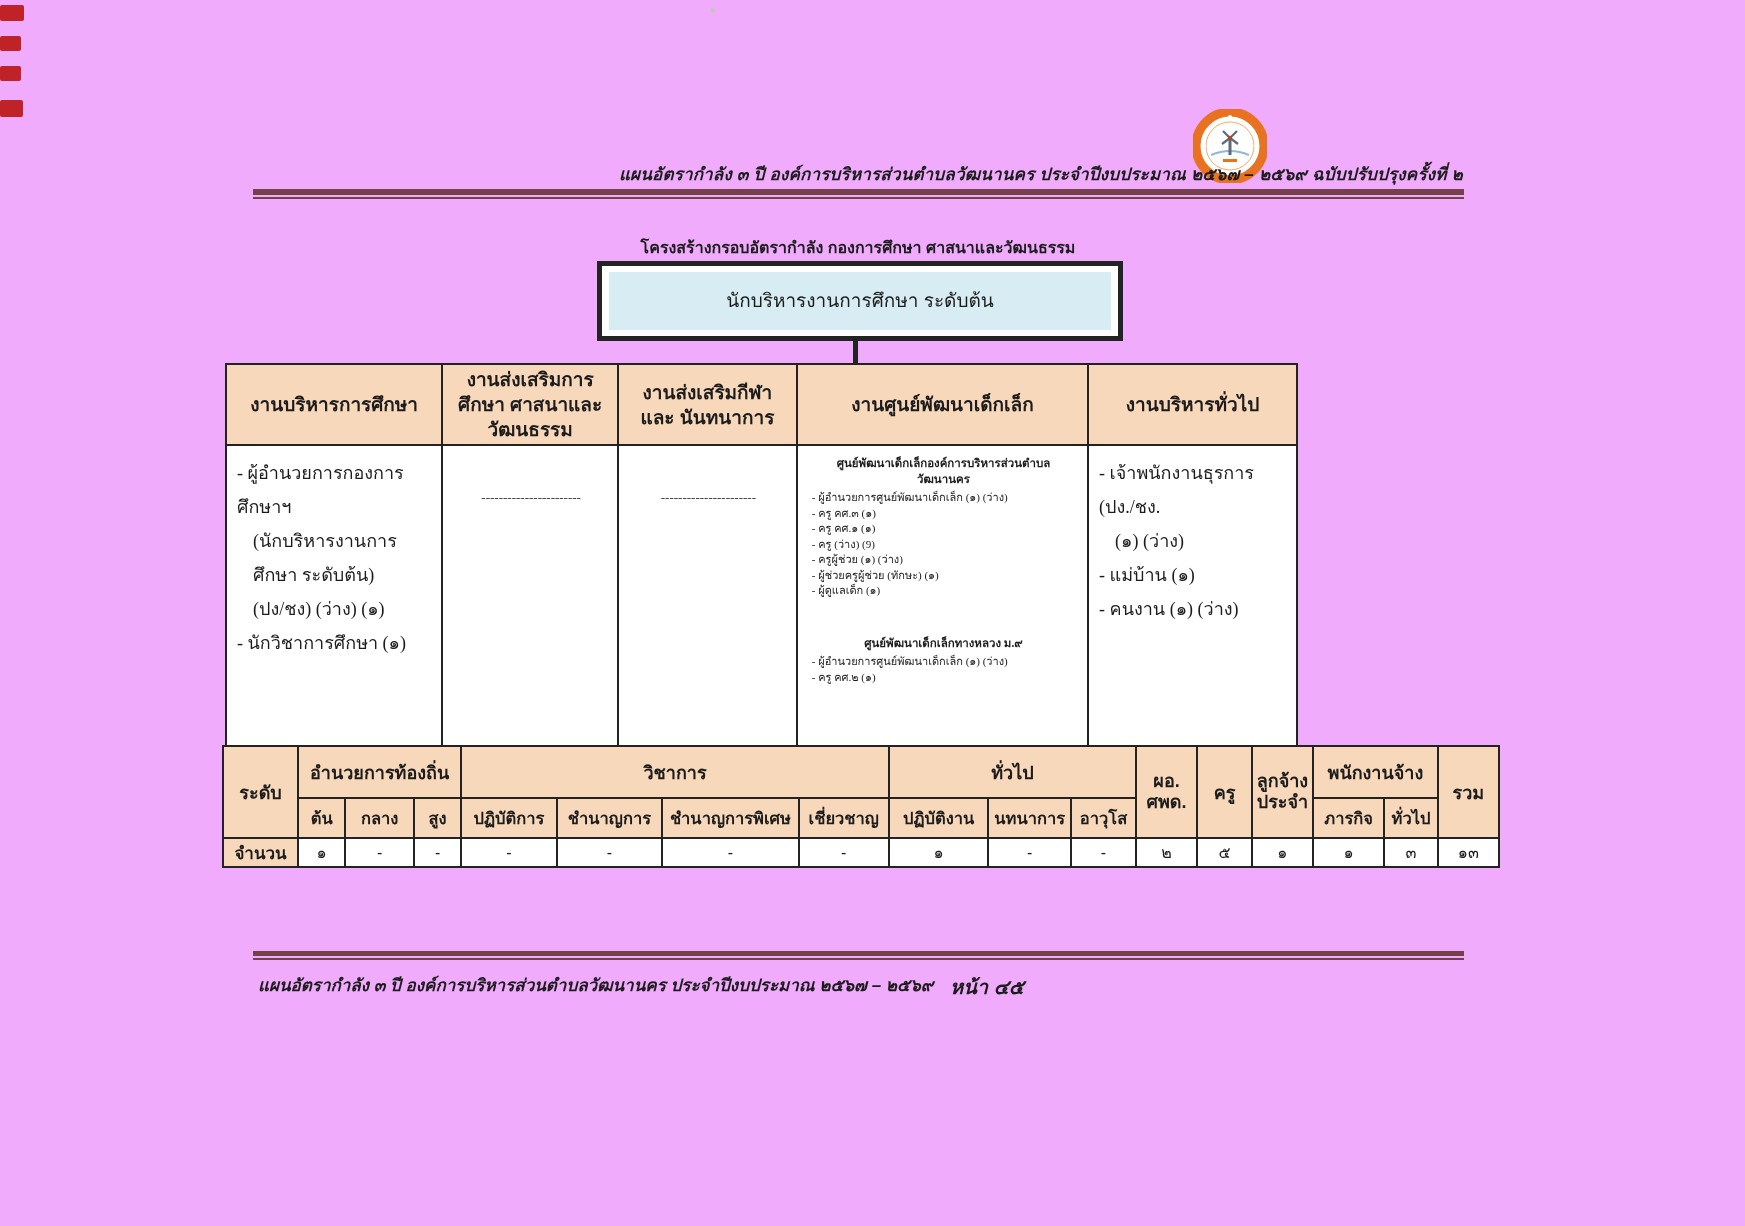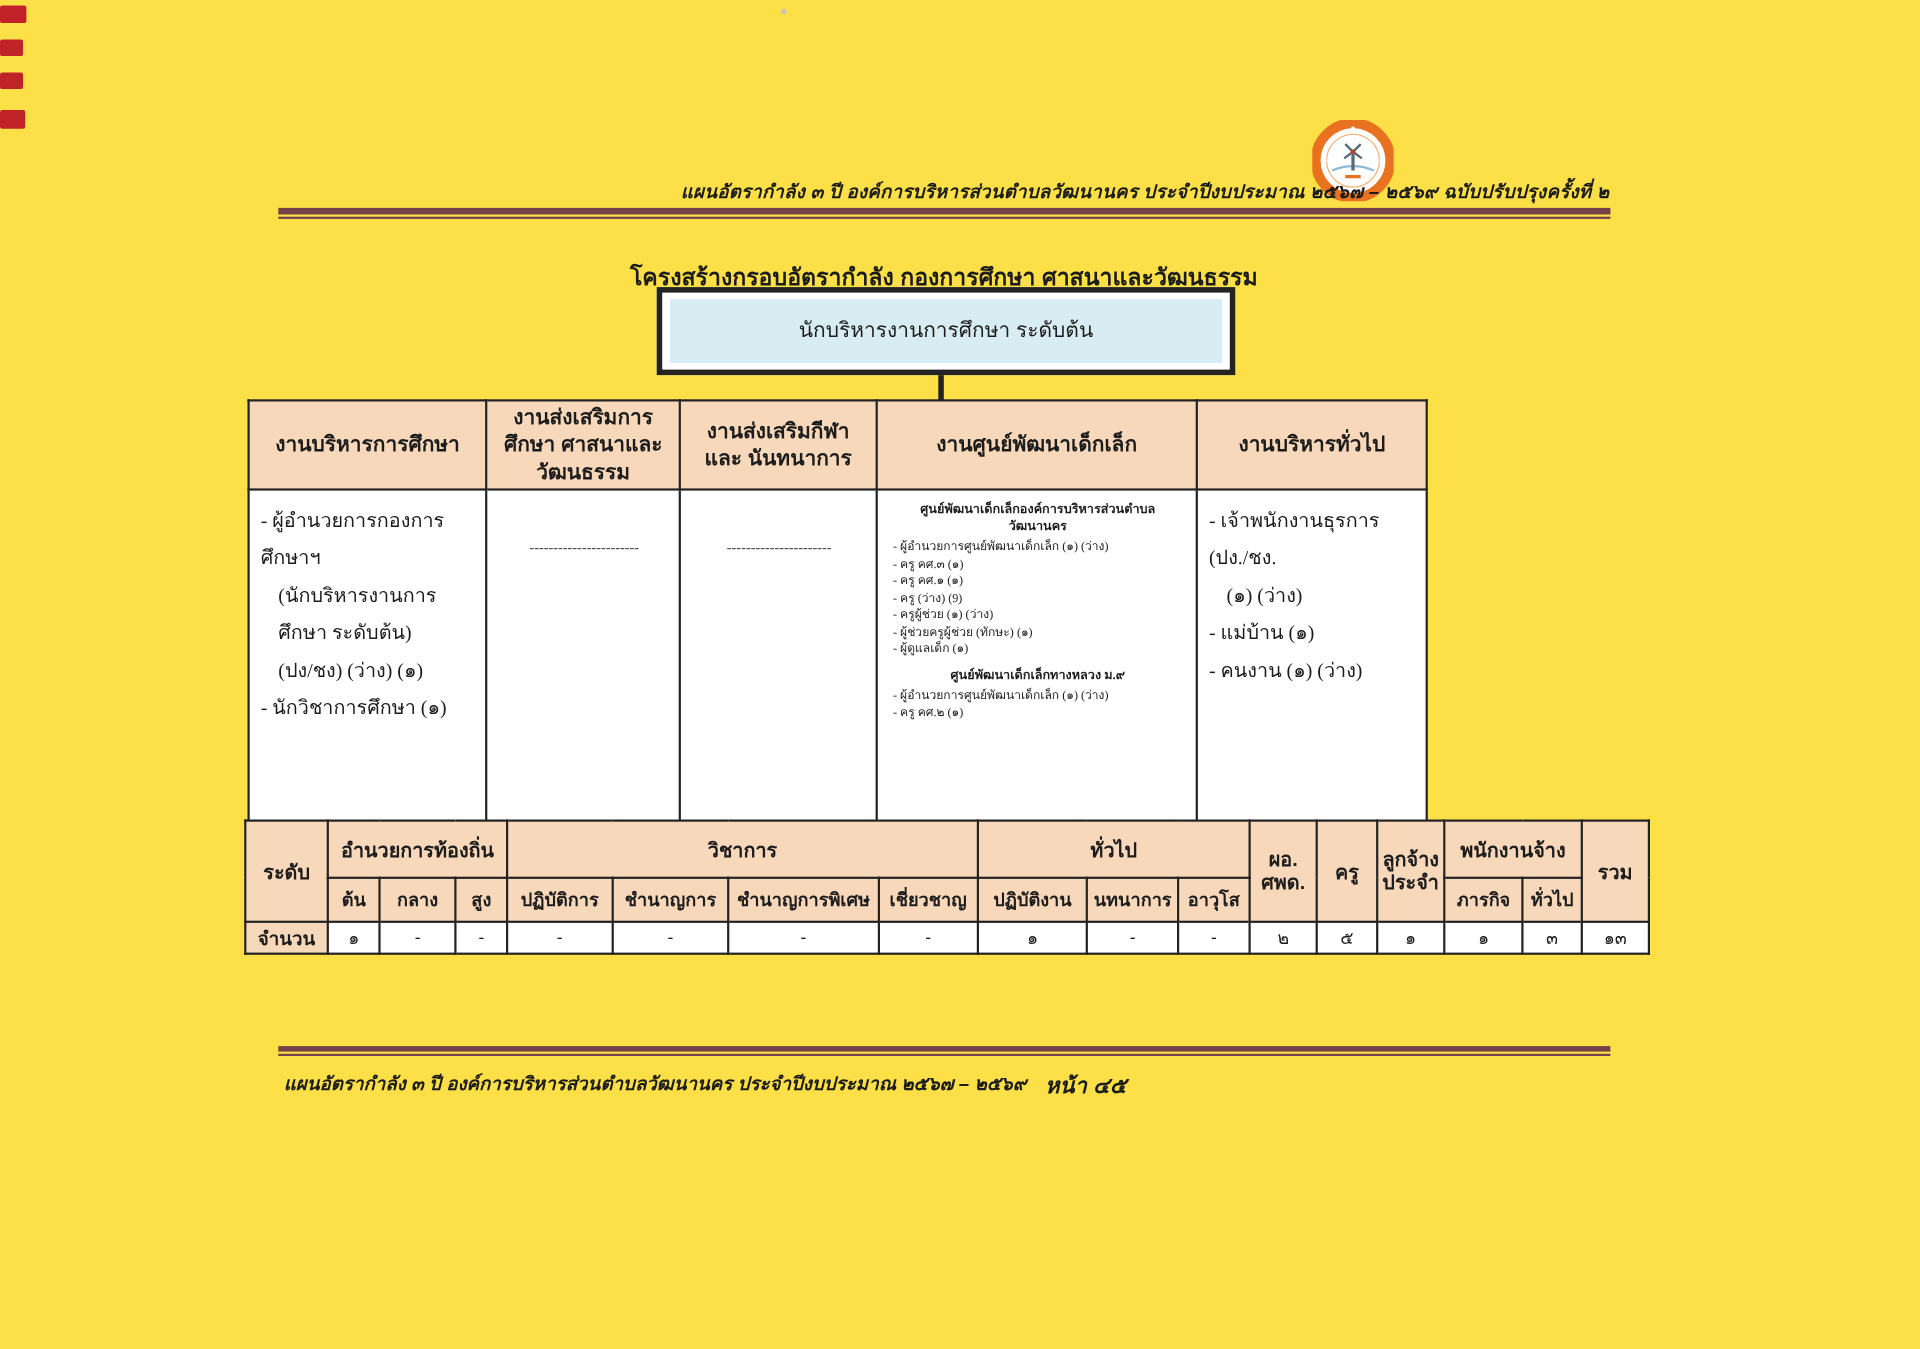--- a/index.html
+++ b/index.html
@@ -1,20 +1,20 @@
 <!DOCTYPE html>
 <html><head>
 <meta charset="utf-8">
 <style>
   * { margin:0; padding:0; box-sizing:border-box; }
   html,body { background:#e8e8e8; }
   .page {
     position:relative;
     width:1745px; height:1226px;
-    background:#fde047;
+    background:#f0abfc;
     font-family:"Liberation Sans", sans-serif;
     color:#1c1c1c;
     overflow:hidden;
   }
   
   .redmark { position:absolute; left:0; background:#bf2328; border-radius:2px; }
   .dot { position:absolute; width:5px; height:5px; border-radius:50%; background:#c9c4bd; }
 
   
   .seal { position:absolute; left:1193px; top:109px; width:74px; height:74px; }
@@ -24,21 +24,21 @@
     position:absolute; left:253px; top:160px; width:1210px;
     text-align:right; font-style:italic; font-weight:bold; font-size:17px;
     letter-spacing:.2px;
   }
   .rule { position:absolute; left:253px; width:1211px; }
   .rule-head { top:189px; border-top:6px solid #74404a; height:10px; border-bottom:2px solid #74404a; }
   .rule-foot { top:951px; border-top:5px solid #74404a; height:9px; border-bottom:2px solid #74404a; }
 
   .doc-title {
     position:absolute; left:253px; top:235px; width:1210px;
-    text-align:center; font-weight:bold; font-size:21px;
+    text-align:center; font-weight:bold; font-size:16px;
   }
 
   
   .director-box {
     position:absolute; left:597px; top:261px; width:526px; height:80px;
     border:5px solid #232323; background:#ffffff; padding:6px 7px;
   }
   .director-inner {
     width:100%; height:100%; background:#d8ecf3;
     display:flex; flex-direction:column; justify-content:center; align-items:center;
@@ -56,21 +56,21 @@
     background:#f8d8ba; height:62px; font-size:19px; font-weight:bold;
     text-align:center; vertical-align:middle; padding:2px 10px; line-height:25px;
   }
   .org-table td { background:#fff; height:310px; vertical-align:top; padding:10px 8px 8px 10px;font-family:Liberation Serif, serif; }
   .cell-lines { font-size:18px; line-height:34px; }
   .cell-lines .cont { padding-left:16px; }
   .dash-line { text-align:center; margin-top:34px; font-size:13px; color:#3a3a3a; letter-spacing:0; }
 
   .cdc { font-size:11px; line-height:15.5px; padding:0 4px; }
   .cdc-title { text-align:center; font-weight:bold; font-size:11.5px; margin-bottom:3px; }
-  .cdc-title.second { margin-top:8px; }
+  .cdc-title.second { margin-top:37px; }
 
   
   .sum-table {
     position:absolute; left:222px; top:745px; width:1278px;
     border-collapse:collapse; table-layout:fixed;
   }
   .sum-table th, .sum-table td { border:2px solid #232323; text-align:center; vertical-align:middle; }
   .sum-table th { background:#f8d8ba; font-weight:bold; }
   .r1 th { height:52px; font-size:18px; }
   .r2 th { height:40px; font-size:16.5px; }

